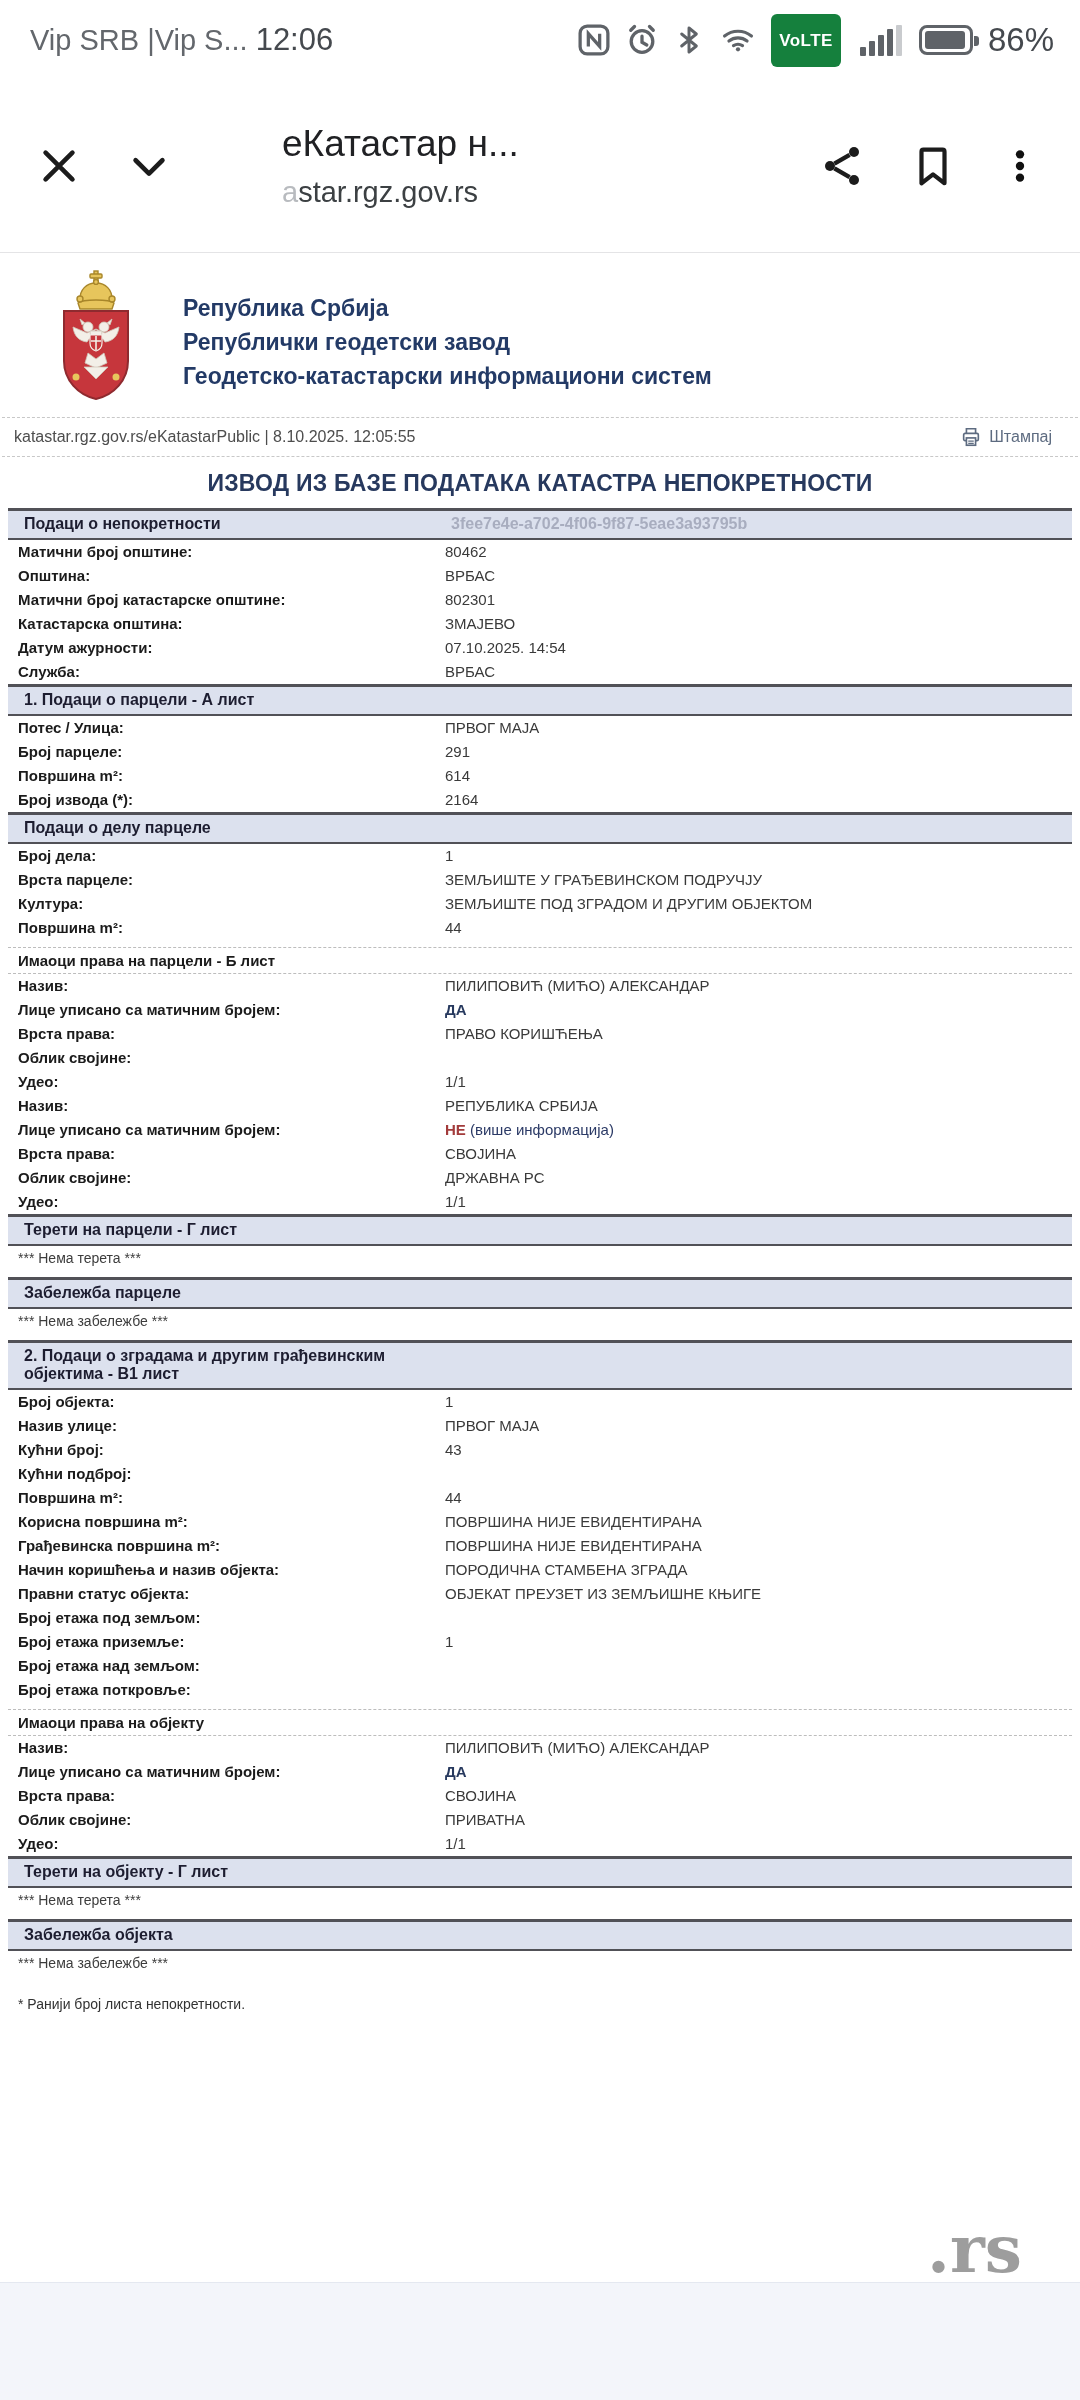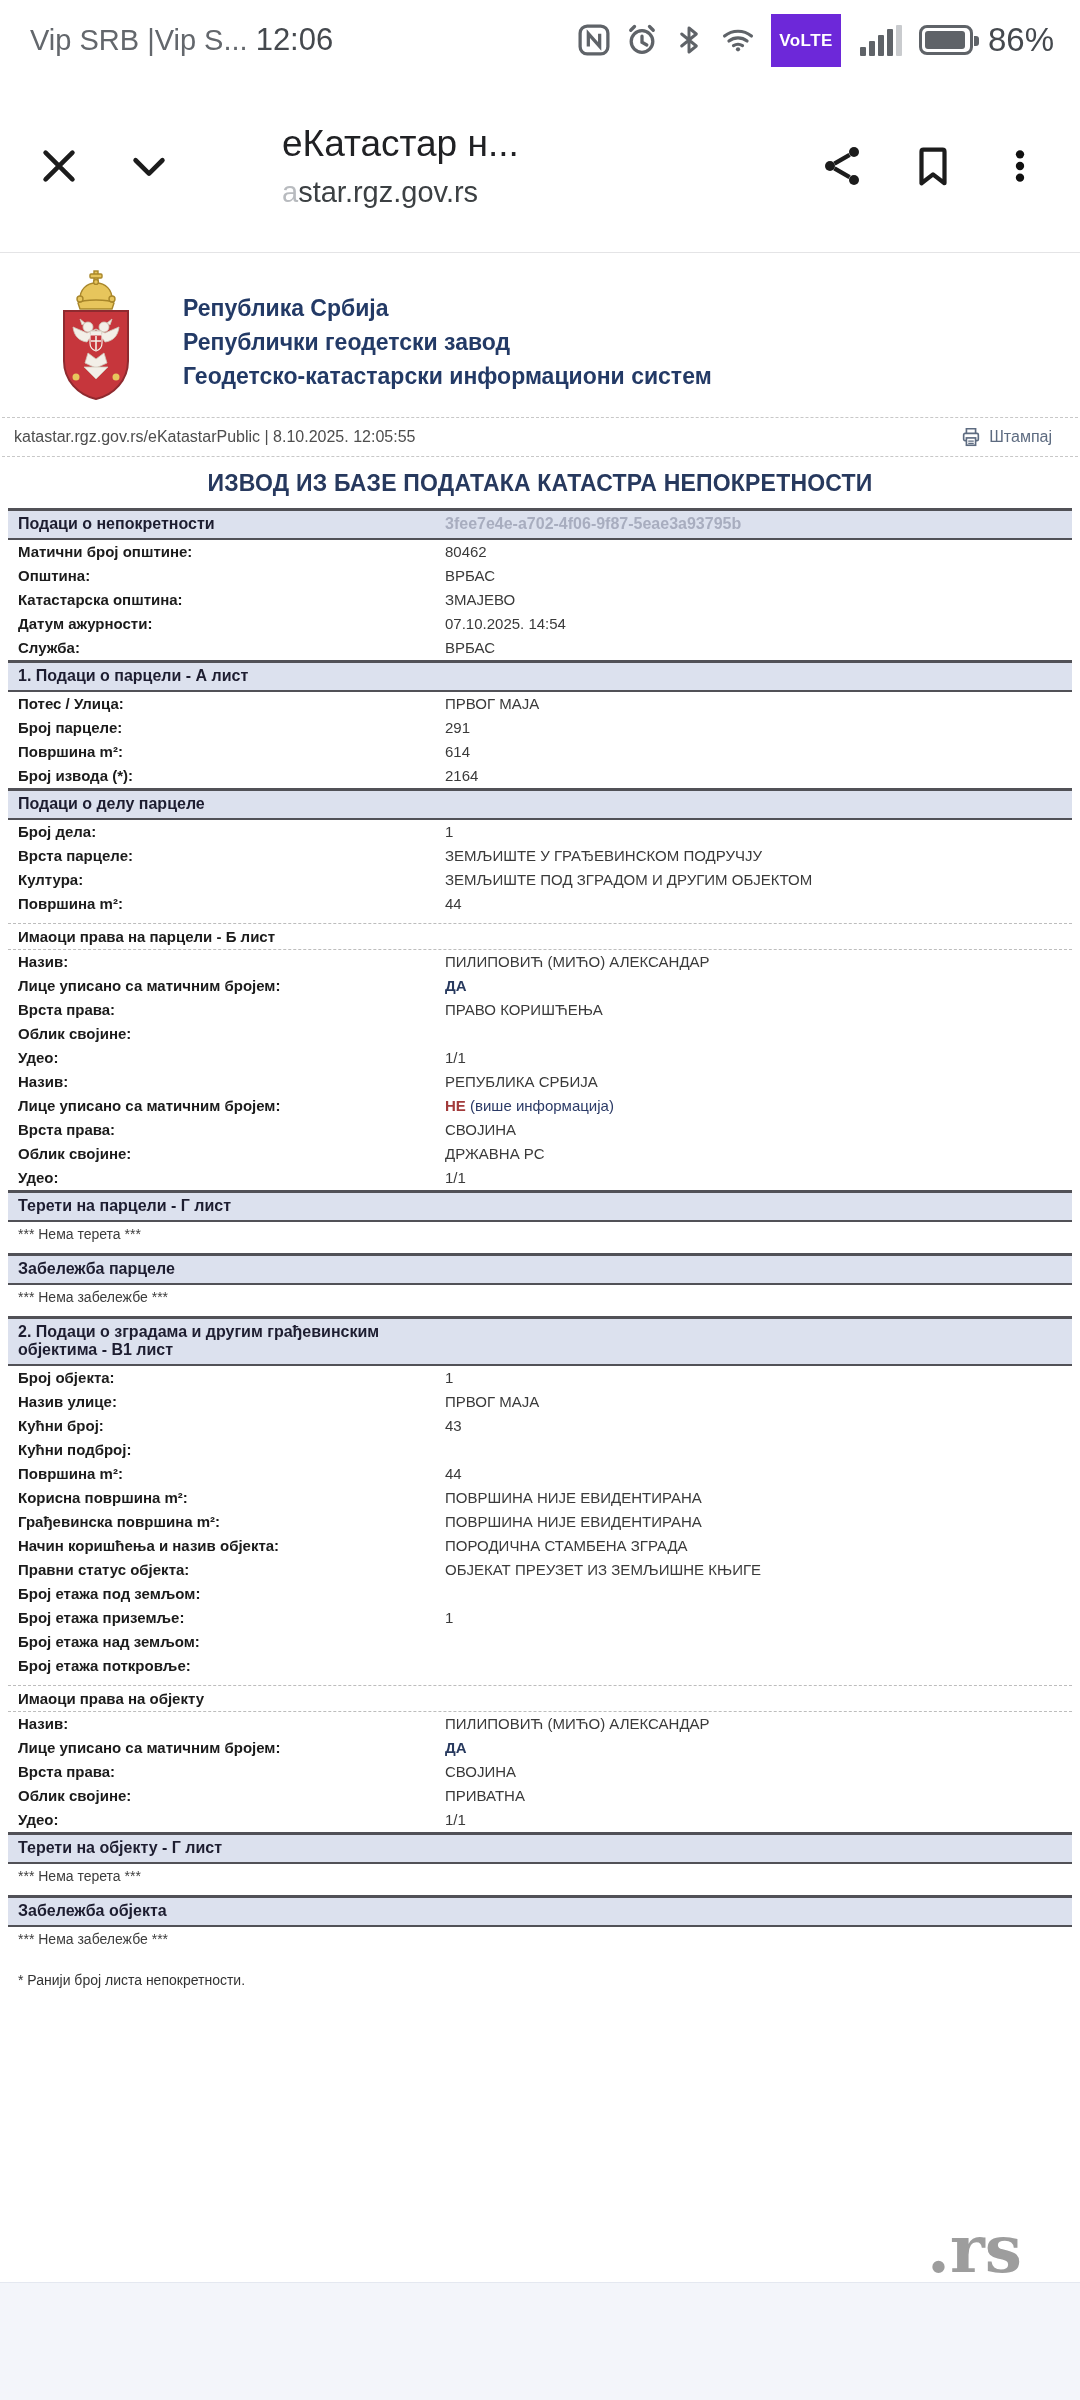--- a/index.html
+++ b/index.html
@@ -8,21 +8,21 @@
     height:2400px; background:#ffffff; overflow:hidden;
     display:flex; flex-direction:column;
     font-family:"Liberation Sans", sans-serif;
     -webkit-font-smoothing:antialiased;
   }
   
   .status-bar { height:80px; flex:0 0 auto; display:flex; align-items:center; padding:0 26px 0 30px; }
   .sb-carrier { font-size:29px; color:#63676c; letter-spacing:0; }
   .sb-time { font-size:31px; color:#45494e; margin-left:8px; }
   .sb-right { margin-left:auto; display:flex; align-items:center; gap:13px; color:#5f6368; }
-  .volte-badge { background:#6d28d9; color:#fff; border-radius:0; font-size:17px; font-weight:700; padding:18px 8px; line-height:1; letter-spacing:.5px; }
+  .volte-badge { background:#15803d; color:#fff; border-radius:6px; font-size:17px; font-weight:700; padding:18px 8px; line-height:1; letter-spacing:.5px; }
   .sig { display:flex; align-items:flex-end; gap:3px; height:32px; margin-left:6px; }
   .sig i { display:block; width:6px; background:#5f6368; border-radius:1px; }
   .sig i.f { background:#c9cbce; }
   .bat { position:relative; width:54px; height:30px; border:3px solid #5f6368; border-radius:8px; margin-left:4px; }
   .bat .fill { position:absolute; left:3px; top:3px; bottom:3px; width:84%; background:#5f6368; border-radius:3px; }
   .bat .tip { position:absolute; right:-9px; top:8px; width:5px; height:10px; background:#5f6368; border-radius:0 3px 3px 0; }
   .sb-pct { font-size:33px; color:#45494e; margin-left:2px; }
   
   .browser-bar { height:173px; flex:0 0 auto; border-bottom:1px solid #e4e4e6; display:flex; align-items:center; padding:0 40px 0 36px; gap:44px; }
   .icon-btn { display:flex; align-items:center; justify-content:center; flex:0 0 auto; }
@@ -33,21 +33,21 @@
   
   .page-header { display:flex; align-items:flex-start; gap:45px; padding:16px 20px 14px 54px; }
   .org-lines { padding-top:22px; color:#233a66; font-weight:700; font-size:23px; line-height:34px; }
   
   .meta-bar { border-top:1px dashed #c8c8c8; border-bottom:1px dashed #c8c8c8; margin:0 2px; padding:8px 26px 8px 12px; display:flex; align-items:center; font-size:16px; color:#4d4d4d; }
   .print-link { margin-left:auto; display:flex; align-items:center; gap:7px; color:#5d6b80; font-size:16px; cursor:pointer; }
   
   .doc-title { text-align:center; font-size:23px; font-weight:700; color:#27395e; padding:13px 0 9px; letter-spacing:.2px; }
   
   .doc { margin:2px 8px 0 8px; }
-  .band { background:#dce1ee; border-top:3px solid #515157; border-bottom:2px solid #515157; padding:4px 10px 5px; display:flex; align-items:center; }
+  .band { background:#dce1ee; border-top:3px solid #515157; border-bottom:2px solid #515157; padding:4px 16px 5px; display:flex; align-items:center; }
   .band-title { font-size:16px; font-weight:700; color:#1d1d30; width:427px; flex:0 0 auto; }
   .band-note { font-size:16px; font-weight:700; color:#a8adbf; }
   .plain-head { border-top:1px dashed #bdbdbd; border-bottom:1px dashed #bdbdbd; padding:4px 10px; margin-top:7px; font-size:15px; font-weight:700; color:#1b1b1b; }
   .row { display:flex; padding:3px 0; }
   .row:first-of-type { padding-top:6px; }
   .row-label { width:437px; flex:0 0 auto; padding-left:10px; font-size:15px; font-weight:700; color:#1b1b1b; }
   .row-value { font-size:15px; color:#3a3a3a; min-height:18px; }
   .v-yes { color:#27395e; font-weight:700; }
   .v-no { color:#a23b3b; font-weight:700; }
   .v-info { color:#2b3a66; font-weight:400; cursor:pointer; }
@@ -220,20 +220,24 @@
       </div>
       <div class="row">
         <div class="row-label">Матични број општине:</div>
         <div class="row-value"><span>80462</span></div>
       </div>
       <div class="row">
         <div class="row-label">Општина:</div>
         <div class="row-value"><span>ВРБАС</span></div>
       </div>
       <div class="row">
+        <div class="row-label">Матични број катастарске општине:</div>
+        <div class="row-value"><span>802301</span></div>
+      </div>
+      <div class="row">
         <div class="row-label">Катастарска општина:</div>
         <div class="row-value"><span>ЗМАЈЕВО</span></div>
       </div>
       <div class="row">
         <div class="row-label">Датум ажурности:</div>
         <div class="row-value"><span>07.10.2025. 14:54</span></div>
       </div>
       <div class="row">
         <div class="row-label">Служба:</div>
         <div class="row-value"><span>ВРБАС</span></div>

